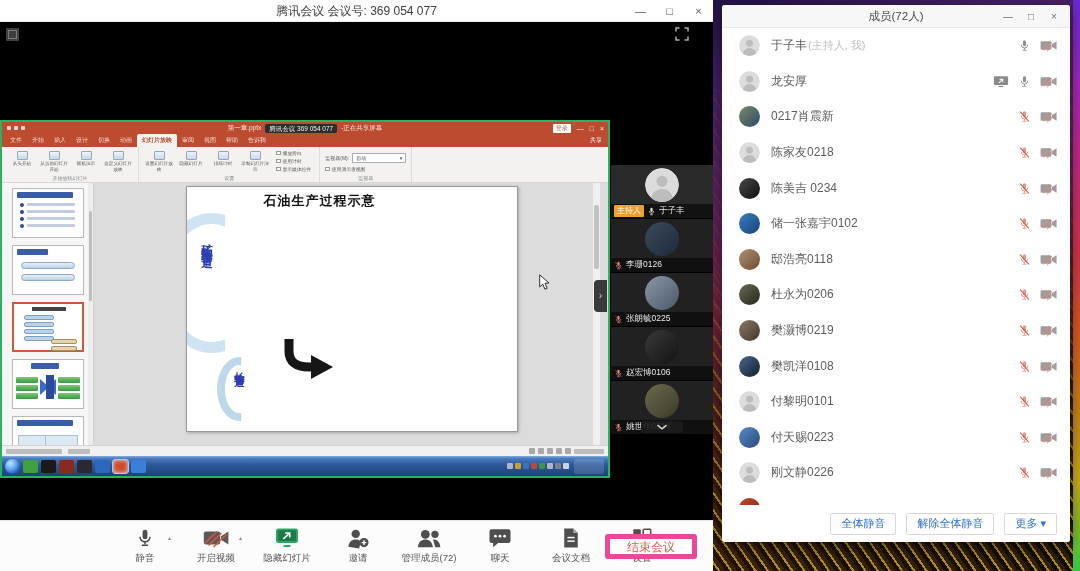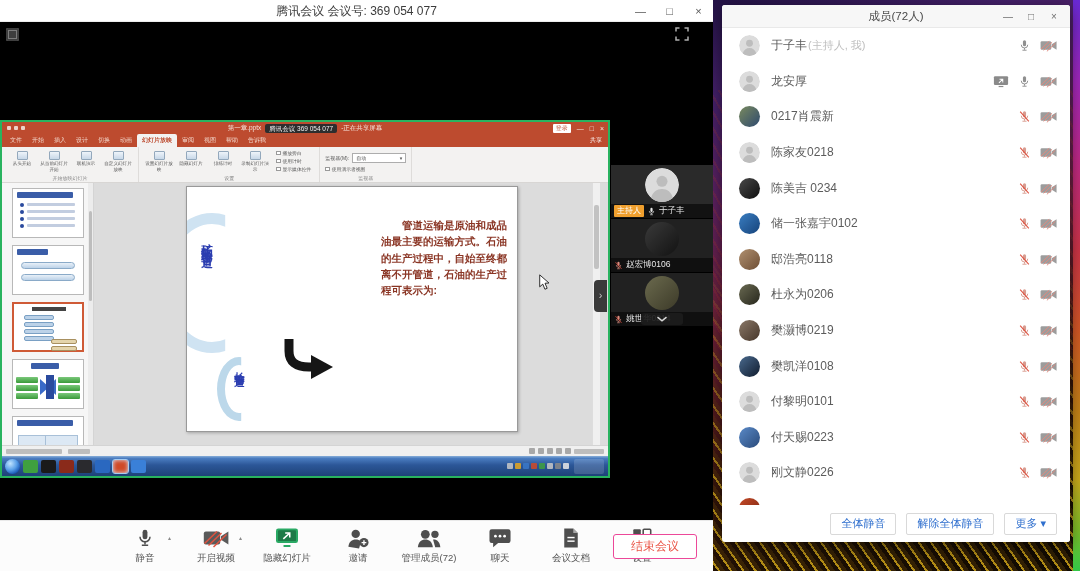--- a/index.html
+++ b/index.html
@@ -114,21 +114,21 @@
   .vt-chevron{position:absolute;left:50%;bottom:1px;transform:translateX(-50%);width:42px;height:12px;background:rgba(28,28,28,.92);border-radius:3px;display:flex;align-items:center;justify-content:center;z-index:2;}
   .vt-chevron svg{width:12px;height:6px;}
 
   
   .toolbar{position:absolute;left:0;top:520px;width:713px;height:51px;background:#fcfcfc;border-top:1px solid #e9e9e9;z-index:6;}
   .toolbar-items{position:absolute;left:116px;top:6px;display:flex;gap:13px;}
   .tbi{position:relative;min-width:58px;display:flex;flex-direction:column;align-items:center;}
   .tbi-icon{height:22px;display:flex;align-items:center;}
   .tbi-caret{position:absolute;top:7px;right:3px;font-size:6px;color:#8a8a8a;}
   .tbi-label{margin-top:3px;font-size:9.5px;color:#555;white-space:nowrap;}
-  .end-btn{position:absolute;right:16px;top:13px;height:25px;padding:0 17px;border:1px solid #ec4899;border-radius:3px;background:#fff;color:#ea5648;font-size:12px;font-family:inherit;}
+  .end-btn{position:absolute;right:16px;top:13px;height:25px;padding:0 17px;border:5px solid #ec4899;border-radius:3px;background:#fff;color:#ea5648;font-size:12px;font-family:inherit;}
 
   
   .desktop{position:absolute;left:713px;top:0;width:367px;height:571px;overflow:hidden;
     background:linear-gradient(162deg,#241347 0%,#46216d 14%,#5e2160 30%,#6f2040 45%,#561a22 58%,#34150a 72%,#1d1004 85%,#100a02 100%);}
   .stripes{position:absolute;left:0;right:7px;bottom:0;height:320px;
     background:repeating-linear-gradient(55deg,rgba(0,0,0,0) 0 4px,rgba(216,172,28,.8) 4px 6px,rgba(104,70,10,.35) 6px 10px);
     -webkit-mask-image:linear-gradient(180deg,transparent,rgba(0,0,0,.55) 40%,#000 75%);
     mask-image:linear-gradient(180deg,transparent,rgba(0,0,0,.55) 40%,#000 75%);}
   .stripes2{position:absolute;left:0;right:7px;top:90px;height:260px;opacity:.8;
     background:repeating-linear-gradient(60deg,rgba(0,0,0,0) 0 6px,rgba(190,60,40,.25) 6px 8px);}
@@ -321,31 +321,31 @@
                 <span class="th-ctr"></span>
               </div>
               <div class="thumb">
                 <span class="th-hd"></span>
                 <span class="th-tx" style="left:5px"></span>
                 <span class="th-tx" style="right:5px;width:46%"></span>
               </div>
             </div>
           <div class="canvas">
             <div class="slide">
+              <div class="slide-title">石油生产过程示意</div>
               <div class="arc"></div>
               <div class="v-label">矿场集输管道</div>
               <span class="elbow">
                 <svg viewBox="0 0 62 46">
                     <path d="M14 2v12q0 16 20 16h4" fill="none" stroke="#161616" stroke-width="9"></path>
                     <polygon points="36,18 58,30 36,42" fill="#161616"></polygon>
                   </svg>
               </span>
               <div class="arc2"></div>
               <div class="v-label2">长输管道</div>
-              <div class="slide-para">管道运输是原油和成品油最主要的运输方式。石油的生产过程中，自始至终都离不开管道，石油的生产过程可表示为:</div>
             </div>
             <span class="vscroll"></span>
           </div>
         </div>
 
         <div class="statusbar">
           <span class="smudge" style="left:4px;width:56px"></span>
           <span class="smudge" style="left:66px;width:22px"></span>
           <span class="sb-right">
             <span class="sicon"></span>
@@ -396,20 +396,50 @@
                   <rect x="9.1" y="2.2" width="5.8" height="11.4" rx="2.9" fill="#e6e6e6"></rect>
                   <path d="M6 10.6a6 6 0 0 0 12 0" fill="none" stroke="#e6e6e6" stroke-width="1.8"></path>
                   <line x1="12" y1="16.6" x2="12" y2="19.8" stroke="#e6e6e6" stroke-width="1.8"></line>
                   <line x1="8.2" y1="20.7" x2="15.8" y2="20.7" stroke="#e6e6e6" stroke-width="1.8"></line>
                 </svg>
               </span>
               <span>于子丰</span>
             </div>
           </div>
           <div class="vtile">
+            <span class="vt-avatar" style="background: linear-gradient(135deg, rgb(58, 74, 94), rgb(30, 42, 56));"></span>
+            <div class="vt-label">
+              <span class="ic" style="width: 9px; height: 9px;">
+                <svg viewBox="0 0 24 24">
+                  <rect x="9.1" y="2.2" width="5.8" height="11.4" rx="2.9" fill="#d88c80"></rect>
+                  <path d="M6 10.6a6 6 0 0 0 12 0" fill="none" stroke="#d88c80" stroke-width="1.8"></path>
+                  <line x1="12" y1="16.6" x2="12" y2="19.8" stroke="#d88c80" stroke-width="1.8"></line>
+                  <line x1="8.2" y1="20.7" x2="15.8" y2="20.7" stroke="#d88c80" stroke-width="1.8"></line>
+                  <line x1="4" y1="3" x2="20" y2="21" stroke="#e05240" stroke-width="2"></line>
+                </svg>
+              </span>
+              <span>李珊0126</span>
+            </div>
+          </div>
+          <div class="vtile">
+            <span class="vt-avatar" style="background: linear-gradient(135deg, rgb(138, 151, 168), rgb(74, 88, 104));"></span>
+            <div class="vt-label">
+              <span class="ic" style="width: 9px; height: 9px;">
+                <svg viewBox="0 0 24 24">
+                  <rect x="9.1" y="2.2" width="5.8" height="11.4" rx="2.9" fill="#d88c80"></rect>
+                  <path d="M6 10.6a6 6 0 0 0 12 0" fill="none" stroke="#d88c80" stroke-width="1.8"></path>
+                  <line x1="12" y1="16.6" x2="12" y2="19.8" stroke="#d88c80" stroke-width="1.8"></line>
+                  <line x1="8.2" y1="20.7" x2="15.8" y2="20.7" stroke="#d88c80" stroke-width="1.8"></line>
+                  <line x1="4" y1="3" x2="20" y2="21" stroke="#e05240" stroke-width="2"></line>
+                </svg>
+              </span>
+              <span>张朗毓0225</span>
+            </div>
+          </div>
+          <div class="vtile">
             <span class="vt-avatar" style="background: linear-gradient(135deg, rgb(58, 58, 58), rgb(18, 18, 18));"></span>
             <div class="vt-label">
               <span class="ic" style="width: 9px; height: 9px;">
                 <svg viewBox="0 0 24 24">
                   <rect x="9.1" y="2.2" width="5.8" height="11.4" rx="2.9" fill="#d88c80"></rect>
                   <path d="M6 10.6a6 6 0 0 0 12 0" fill="none" stroke="#d88c80" stroke-width="1.8"></path>
                   <line x1="12" y1="16.6" x2="12" y2="19.8" stroke="#d88c80" stroke-width="1.8"></line>
                   <line x1="8.2" y1="20.7" x2="15.8" y2="20.7" stroke="#d88c80" stroke-width="1.8"></line>
                   <line x1="4" y1="3" x2="20" y2="21" stroke="#e05240" stroke-width="2"></line>
                 </svg>

